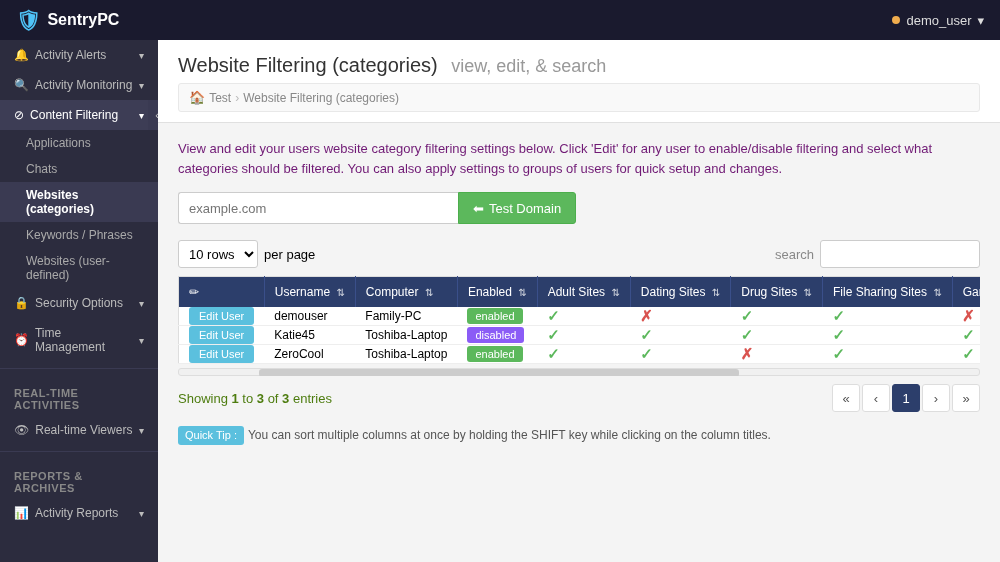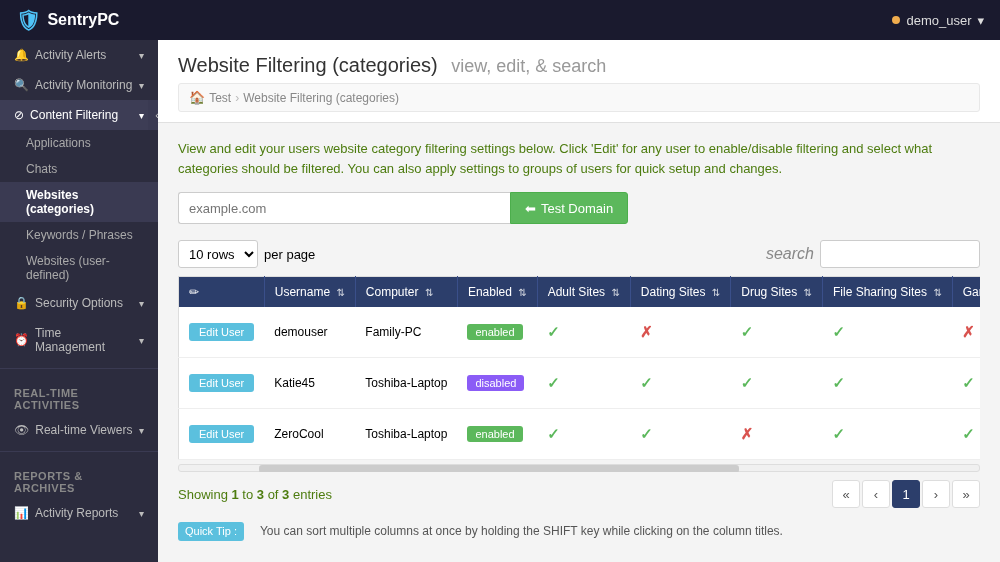--- a/index.html
+++ b/index.html
@@ -30,60 +30,60 @@
     .main { flex: 1; overflow-y: auto; background: #f4f4f4; }
     .content-header { background: #fff; padding: 14px 20px 10px; border-bottom: 1px solid #e0e0e0; }
     .page-title { font-size: 20px; font-weight: 300; color: #333; }
     .page-title .subtitle { font-size: 18px; color: #999; margin-left: 8px; font-weight: normal; }
     .breadcrumb { font-size: 12px; color: #888; margin-top: 6px; display: flex; align-items: center; gap: 4px; background: #f9f9f9; padding: 6px 10px; border: 1px solid #e8e8e8; border-radius: 3px; }
     .breadcrumb a { color: #888; text-decoration: none; }
     .breadcrumb .home-icon { font-size: 13px; }
     .breadcrumb .sep { color: #bbb; }
 
     .content-body { padding: 16px 20px; }
-    .description { font-size: 13px; color: #4d7c0f; line-height: 1.5; margin-bottom: 14px; }
+    .description { font-size: 13px; color: #701a75; line-height: 1.5; margin-bottom: 14px; }
 
     
     .domain-test-row { display: flex; align-items: center; gap: 0; margin-bottom: 16px; }
-    .domain-input { height: 32px; border: 1px solid #ccc; border-right: none; border-radius: 3px 0 0 3px; padding: 0 10px; font-size: 13px; width: 332px; color: #aaa; }
+    .domain-input { height: 32px; border: 1px solid #ccc; border-right: none; border-radius: 3px 0 0 3px; padding: 0 10px; font-size: 13px; width: 280px; color: #aaa; }
     .test-domain-btn { height: 32px; background: #5cb85c; color: #fff; border: 1px solid #4cae4c; border-radius: 0 3px 3px 0; padding: 0 14px; cursor: pointer; font-size: 13px; display: flex; align-items: center; gap: 5px; }
 
     
     .table-controls { display: flex; align-items: center; justify-content: space-between; margin-bottom: 8px; }
     .rows-select-wrap { display: flex; align-items: center; gap: 6px; }
     .rows-select { height: 28px; border: 1px solid #ccc; border-radius: 3px; padding: 0 6px; font-size: 13px; background: #fff; }
-    .search-label { color: #888; font-size: 16px; font-style: italic; }
+    .search-label { color: #888; font-size: 13px; }
     .search-input { height: 28px; border: 1px solid #ccc; border-radius: 3px; padding: 0 8px; font-size: 13px; width: 160px; }
 
     
     .data-table { width: 100%; border-collapse: collapse; font-size: 12px; background: #fff; border: 1px solid #ddd; }
     .data-table thead tr { background: #2c3e6b; color: #fff; }
     .data-table thead th { padding: 8px 10px; text-align: left; font-weight: 500; white-space: nowrap; border-right: 1px solid #3a4f8a; font-size: 12px; }
     .data-table thead th .sort-icon { font-size: 10px; margin-left: 3px; opacity: 0.8; }
     .data-table tbody tr { border-bottom: 1px solid #eee; }
-    .data-table td { padding: 16px 10px; vertical-align: middle; white-space: nowrap; }
+    .data-table td { padding: 0 10px; vertical-align: middle; white-space: nowrap; }
     .edit-btn { background: #5bc0de; color: #fff; border: none; border-radius: 3px; padding: 3px 10px; cursor: pointer; font-size: 11px; }
     .badge-enabled { background: #5cb85c; color: #fff; border-radius: 3px; padding: 2px 8px; font-size: 11px; }
     .badge-disabled { background: #8b5cf6; color: #fff; border-radius: 3px; padding: 2px 8px; font-size: 11px; }
     .check-green { color: #5cb85c; font-size: 15px; font-weight: bold; }
     .cross-red { color: #d9534f; font-size: 15px; font-weight: bold; }
     .table-wrap { overflow-x: auto; }
     .scrollbar-hint { height: 8px; background: #f0f0f0; border: 1px solid #ddd; border-radius: 3px; margin-top: 4px; position: relative; }
     .scrollbar-thumb { height: 8px; width: 60%; background: #ccc; border-radius: 3px; position: absolute; left: 10%; }
 
     
     .table-footer { display: flex; align-items: center; justify-content: space-between; margin-top: 8px; }
     .showing-text { font-size: 13px; color: #4d7c0f; }
     .showing-text strong { font-weight: 600; }
     .pagination { display: flex; gap: 2px; }
     .page-btn { width: 28px; height: 28px; border: 1px solid #ddd; background: #fff; border-radius: 3px; display: flex; align-items: center; justify-content: center; cursor: pointer; font-size: 13px; color: #555; }
     .page-btn.active { background: #2c3e6b; color: #fff; border-color: #2c3e6b; }
 
     
-    .tip-box { margin-top: 12px; font-size: 12px; color: #555; line-height: 1.5; display: flex; gap: 16px; align-items: flex-start; }
+    .tip-box { margin-top: 12px; font-size: 12px; color: #555; line-height: 1.5; display: flex; gap: 4px; align-items: flex-start; }
     .tip-label { background: #5bc0de; color: #fff; border-radius: 3px; padding: 1px 7px; font-size: 11px; white-space: nowrap; flex-shrink: 0; }
     .note-label { background: #f0ad4e; color: #fff; border-radius: 3px; padding: 1px 7px; font-size: 11px; white-space: nowrap; flex-shrink: 0; }
   </style>
 </head>
 <body>
 
 <div class="navbar">
   <div class="navbar-brand">
     <span class="shield">🛡</span>
     <span>SentryPC</span>

